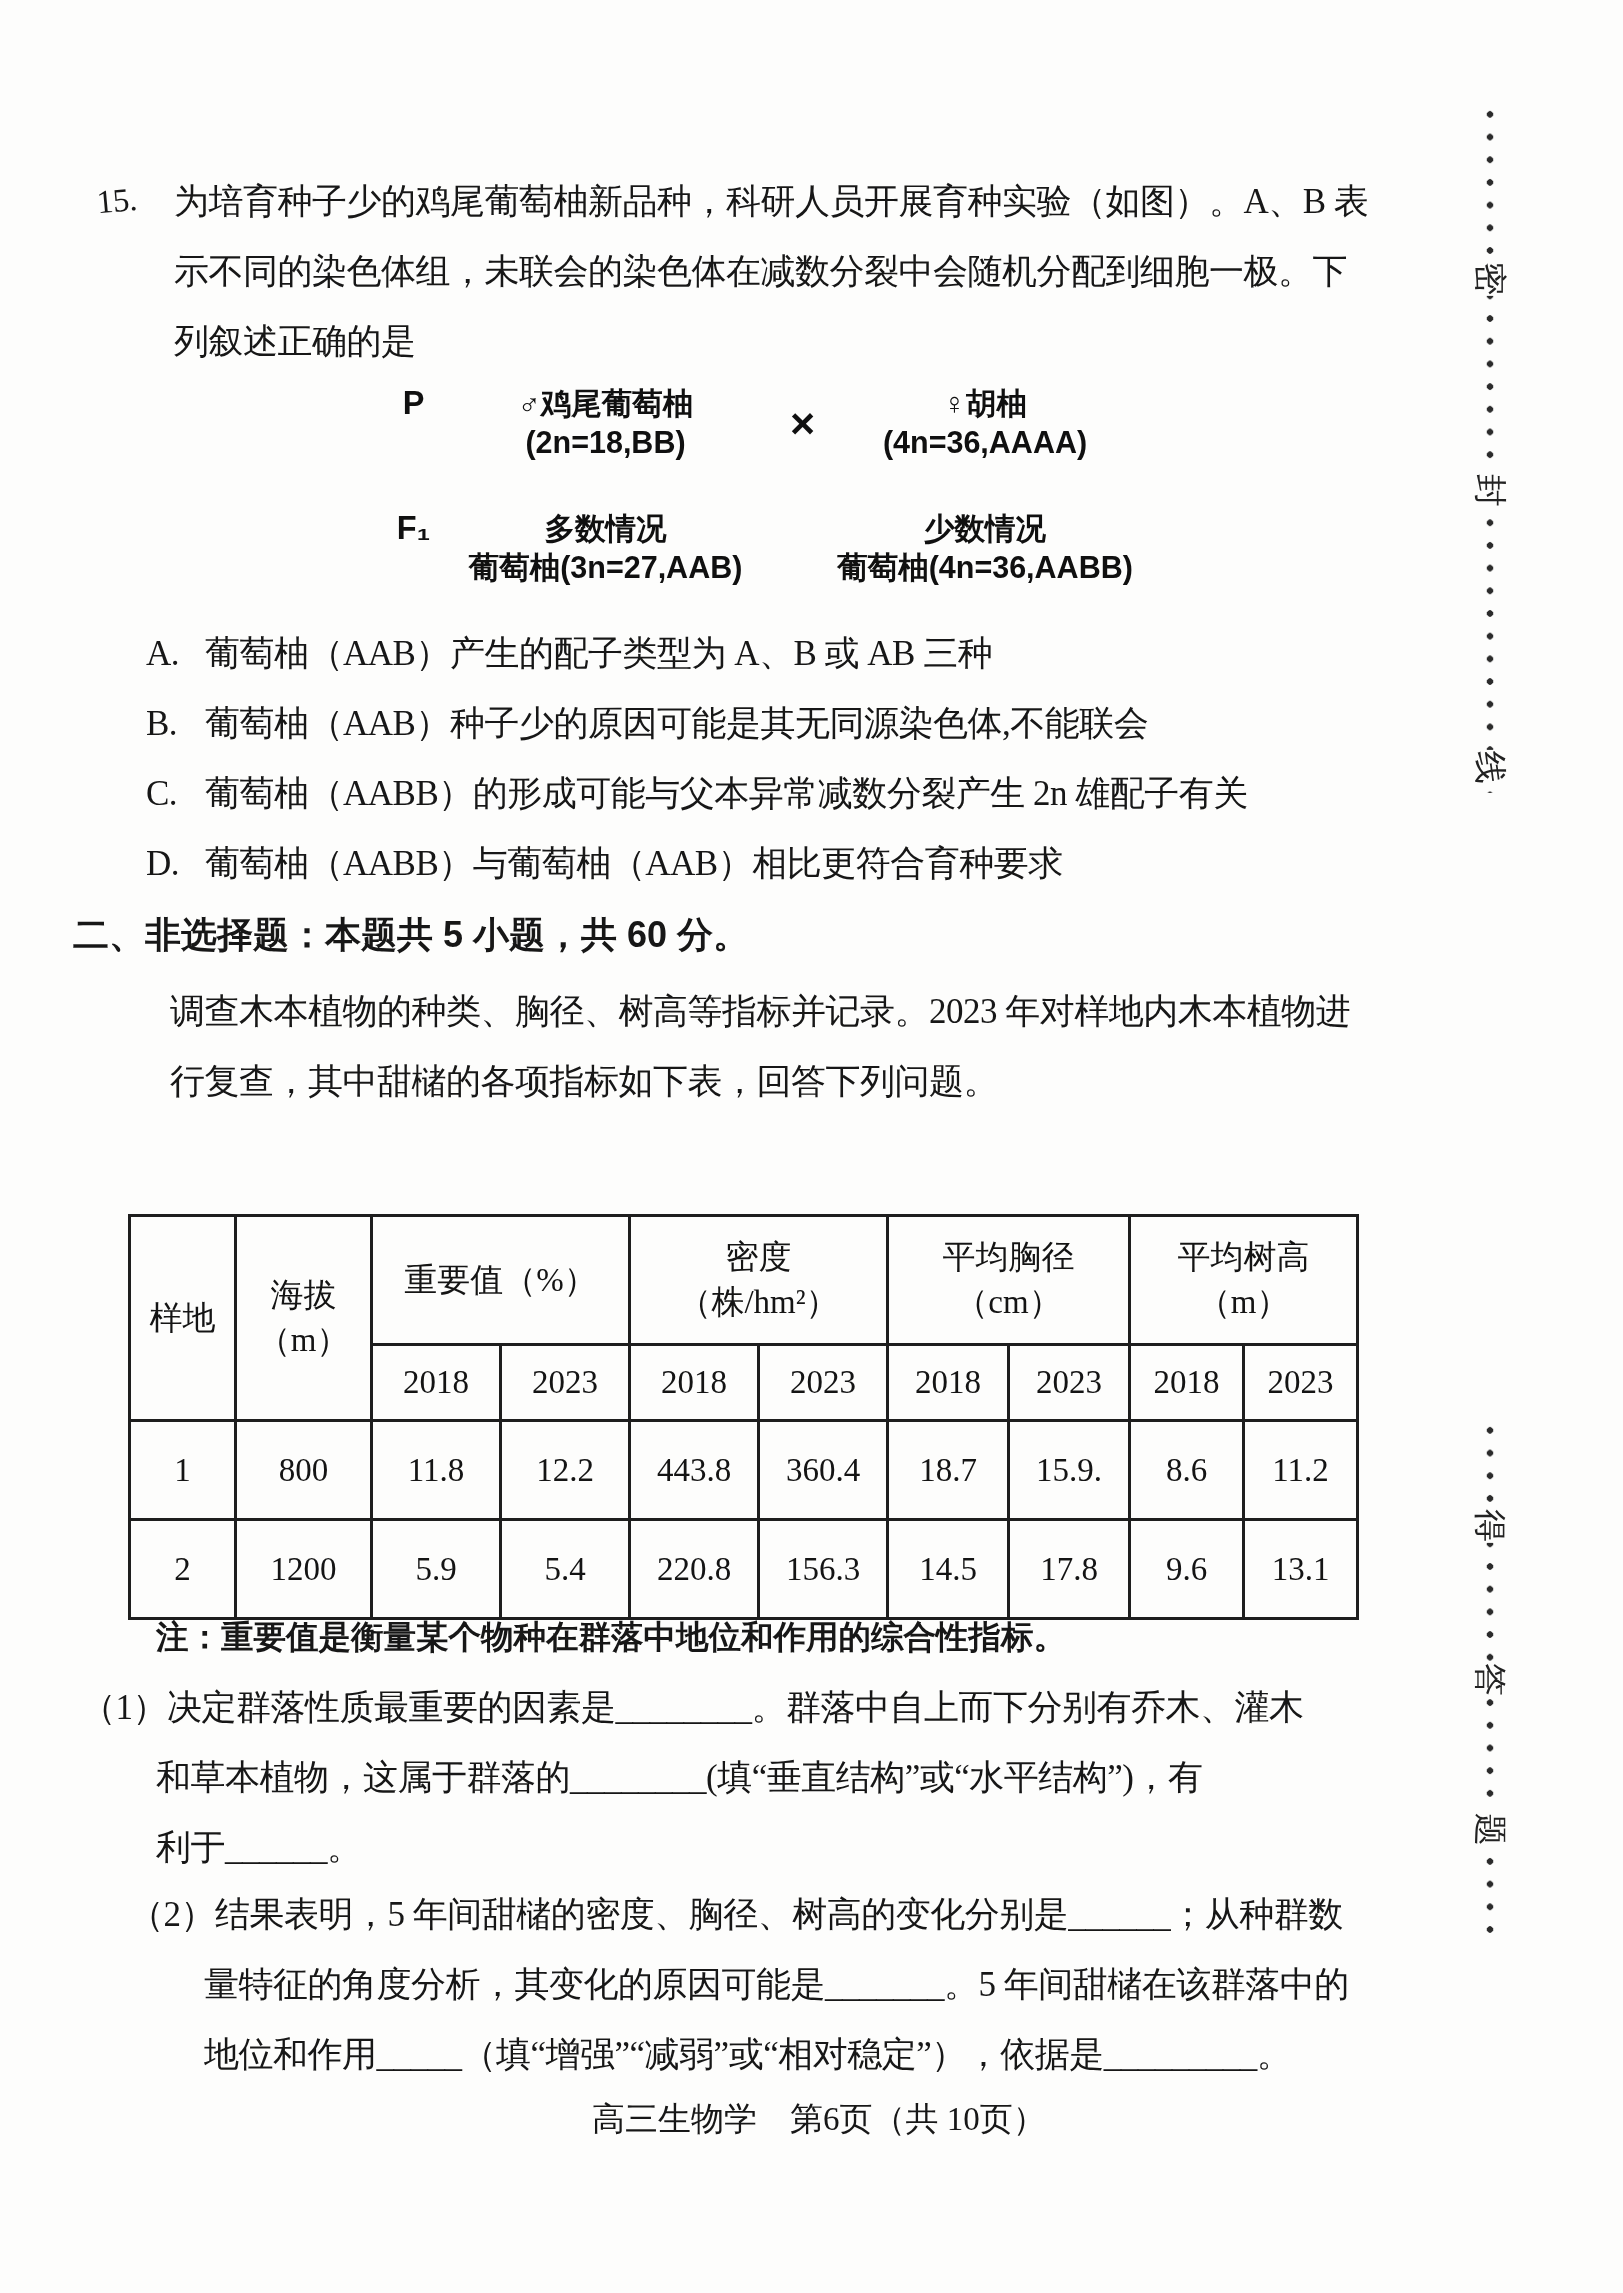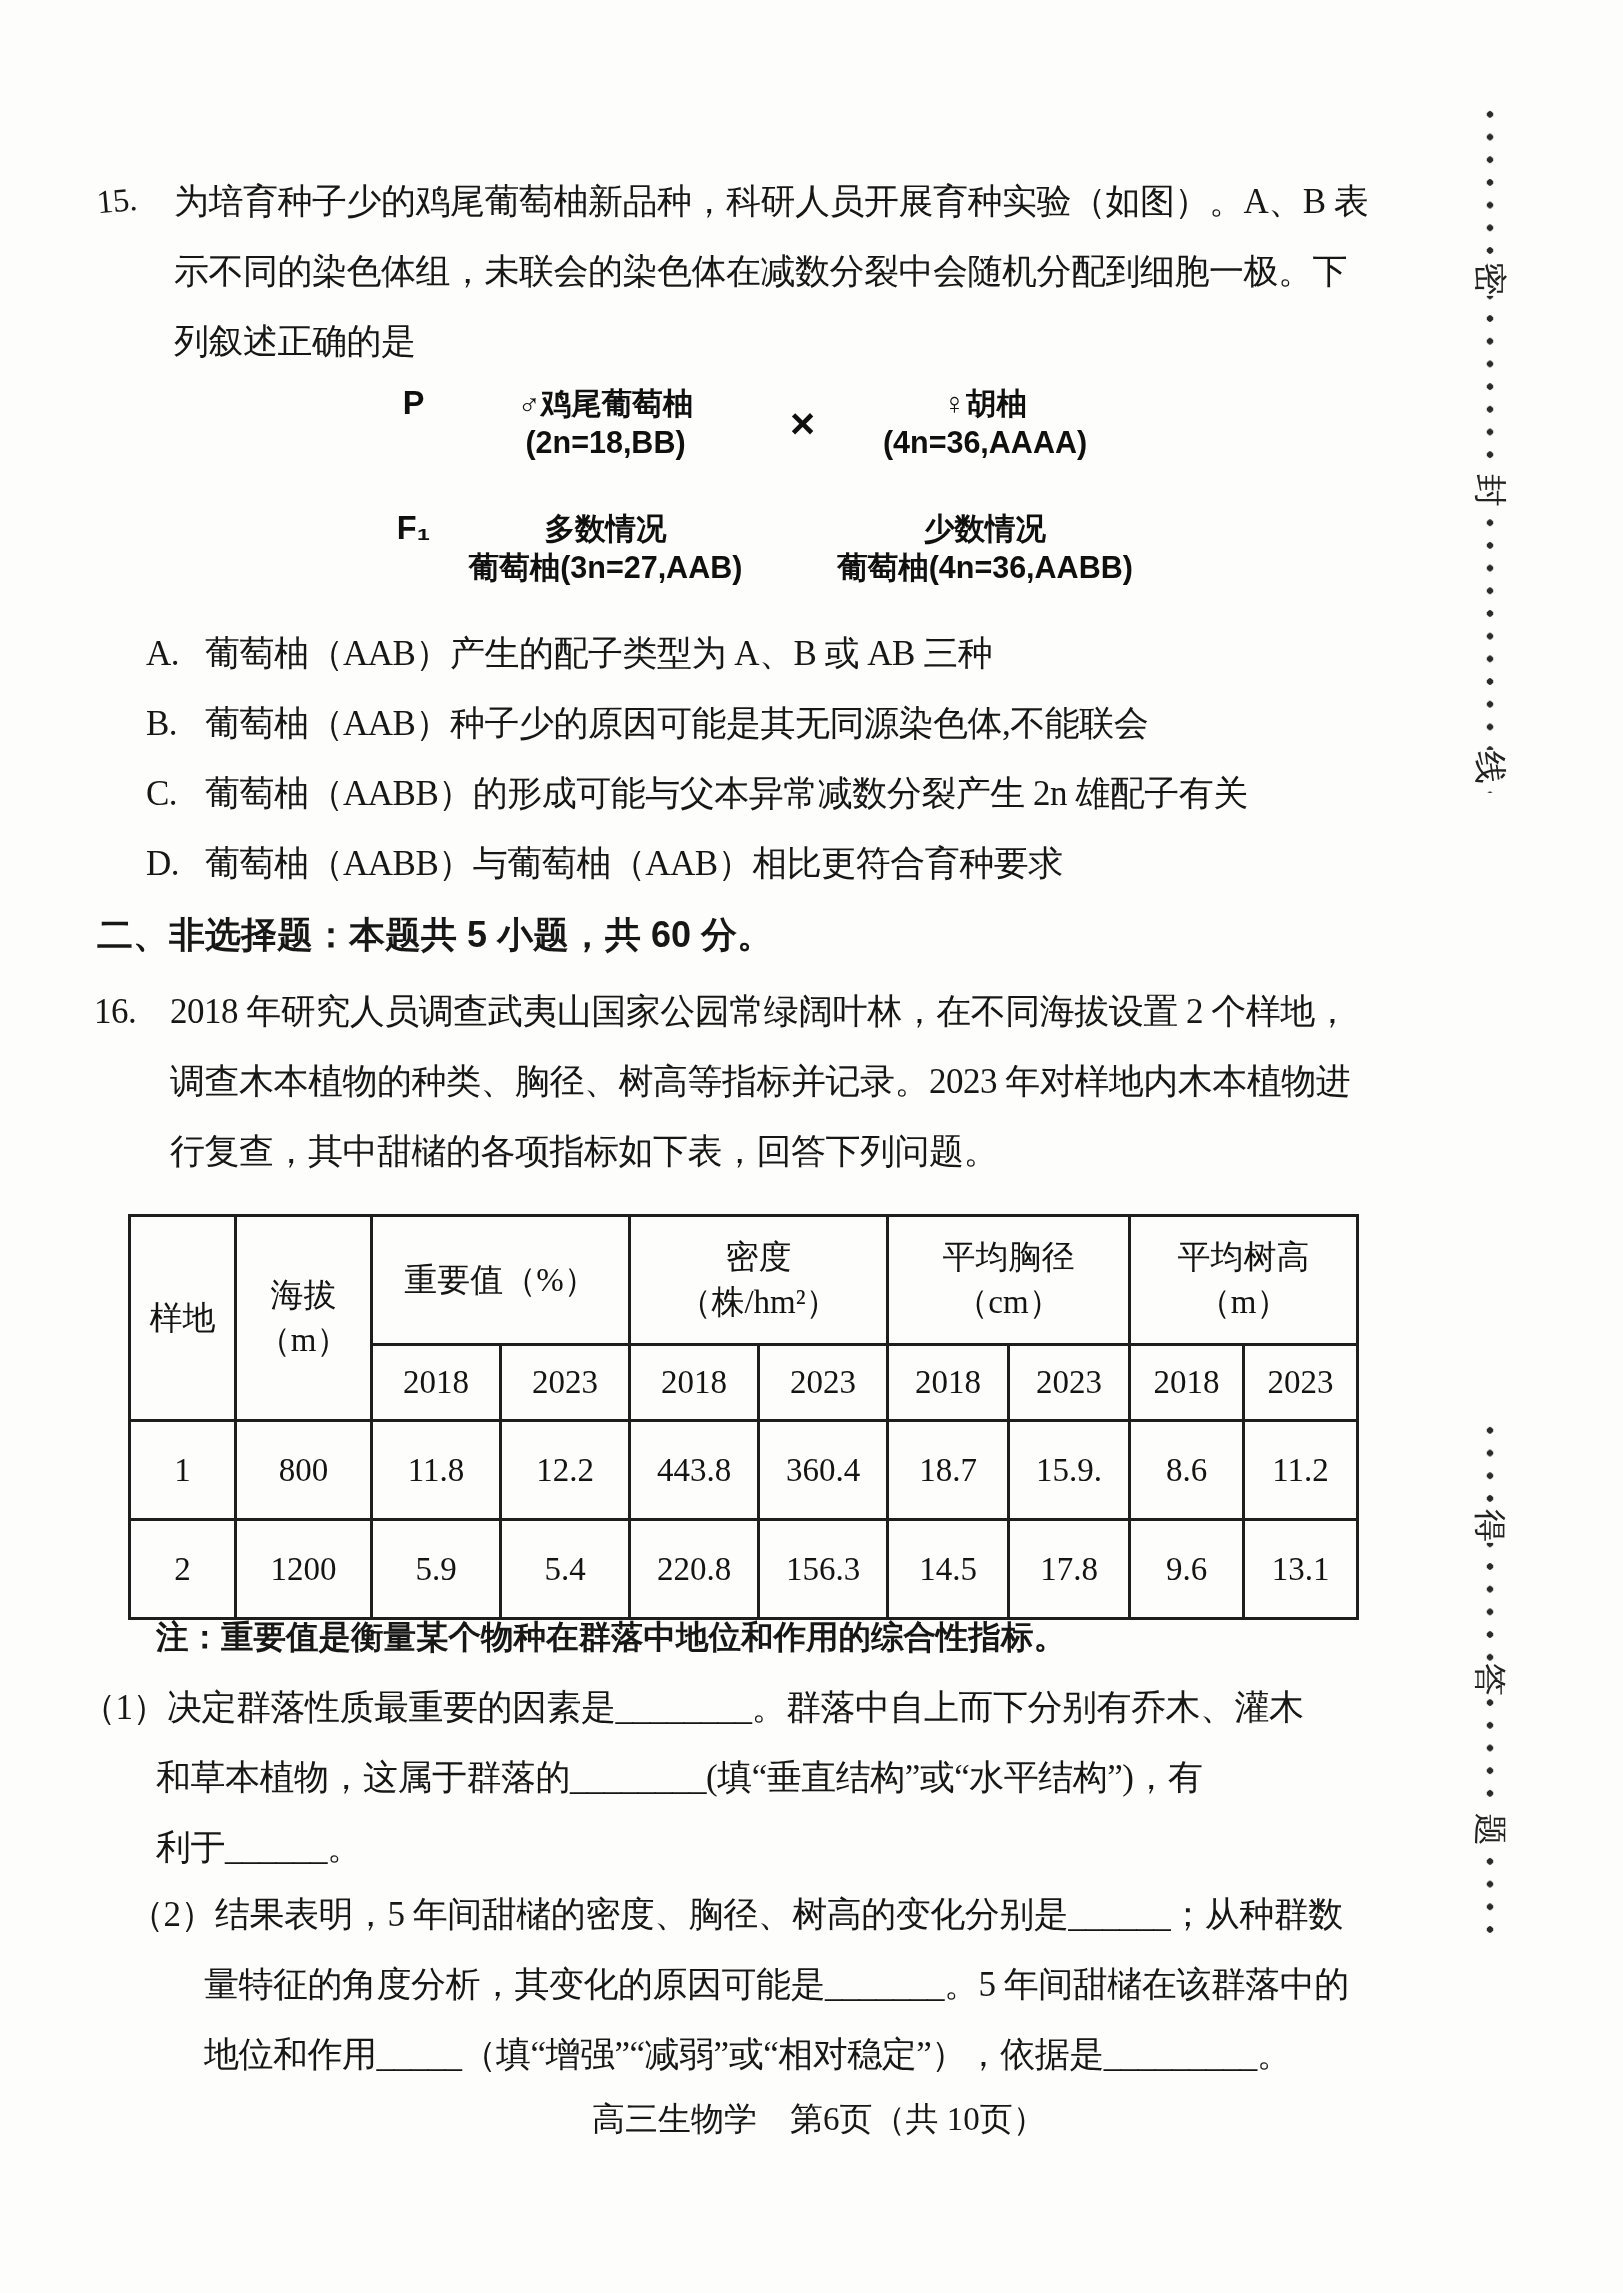--- a/index.html
+++ b/index.html
@@ -34,21 +34,21 @@
   .dcell div{white-space:nowrap;}
 
   
   #options{left:146px;top:619px;}
   .opt-label{display:inline-block;width:59px;}
 
   
   #section-title{
     left:73px;top:910px;
     font-family:"Liberation Sans","DejaVu Sans",sans-serif;
-    font-weight:bold;font-size:36px;line-height:49px;white-space:nowrap;margin-left:24px;
+    font-weight:bold;font-size:36px;line-height:49px;white-space:nowrap;
   }
 
   
   #q16-stem{left:94px;top:977px;width:1310px;}
   .qnum16{display:inline-block;width:76px;}
   #q16-stem .cont{margin-left:76px;}
 
   
   .data-table{
     position:absolute;left:128px;top:1214px;
@@ -137,23 +137,20 @@
       <span class="opt-label">C.</span><span>葡萄柚（AABB）的形成可能与父本异常减数分裂产生 2n 雄配子有关</span>
     </div>
     <div class="line">
       <span class="opt-label">D.</span><span>葡萄柚（AABB）与葡萄柚（AAB）相比更符合育种要求</span>
     </div>
   </div>
 
   <div class="block" id="section-title">二、非选择题：本题共 5 小题，共 60 分。</div>
 
   <div class="block" id="q16-stem">
-    <div class="line">
-      <span class="qnum16">16.</span><span>2018 年研究人员调查武夷山国家公园常绿阔叶林，在不同海拔设置 2 个样地，</span>
-    </div>
     <div class="line cont">调查木本植物的种类、胸径、树高等指标并记录。2023 年对样地内木本植物进</div>
     <div class="line cont">行复查，其中甜槠的各项指标如下表，回答下列问题。</div>
   </div>
 
   <table class="data-table">
     <colgroup>
       <col style="width:106px">
         <col style="width:136px">
       <col style="width:129px">
         <col style="width:129px">

